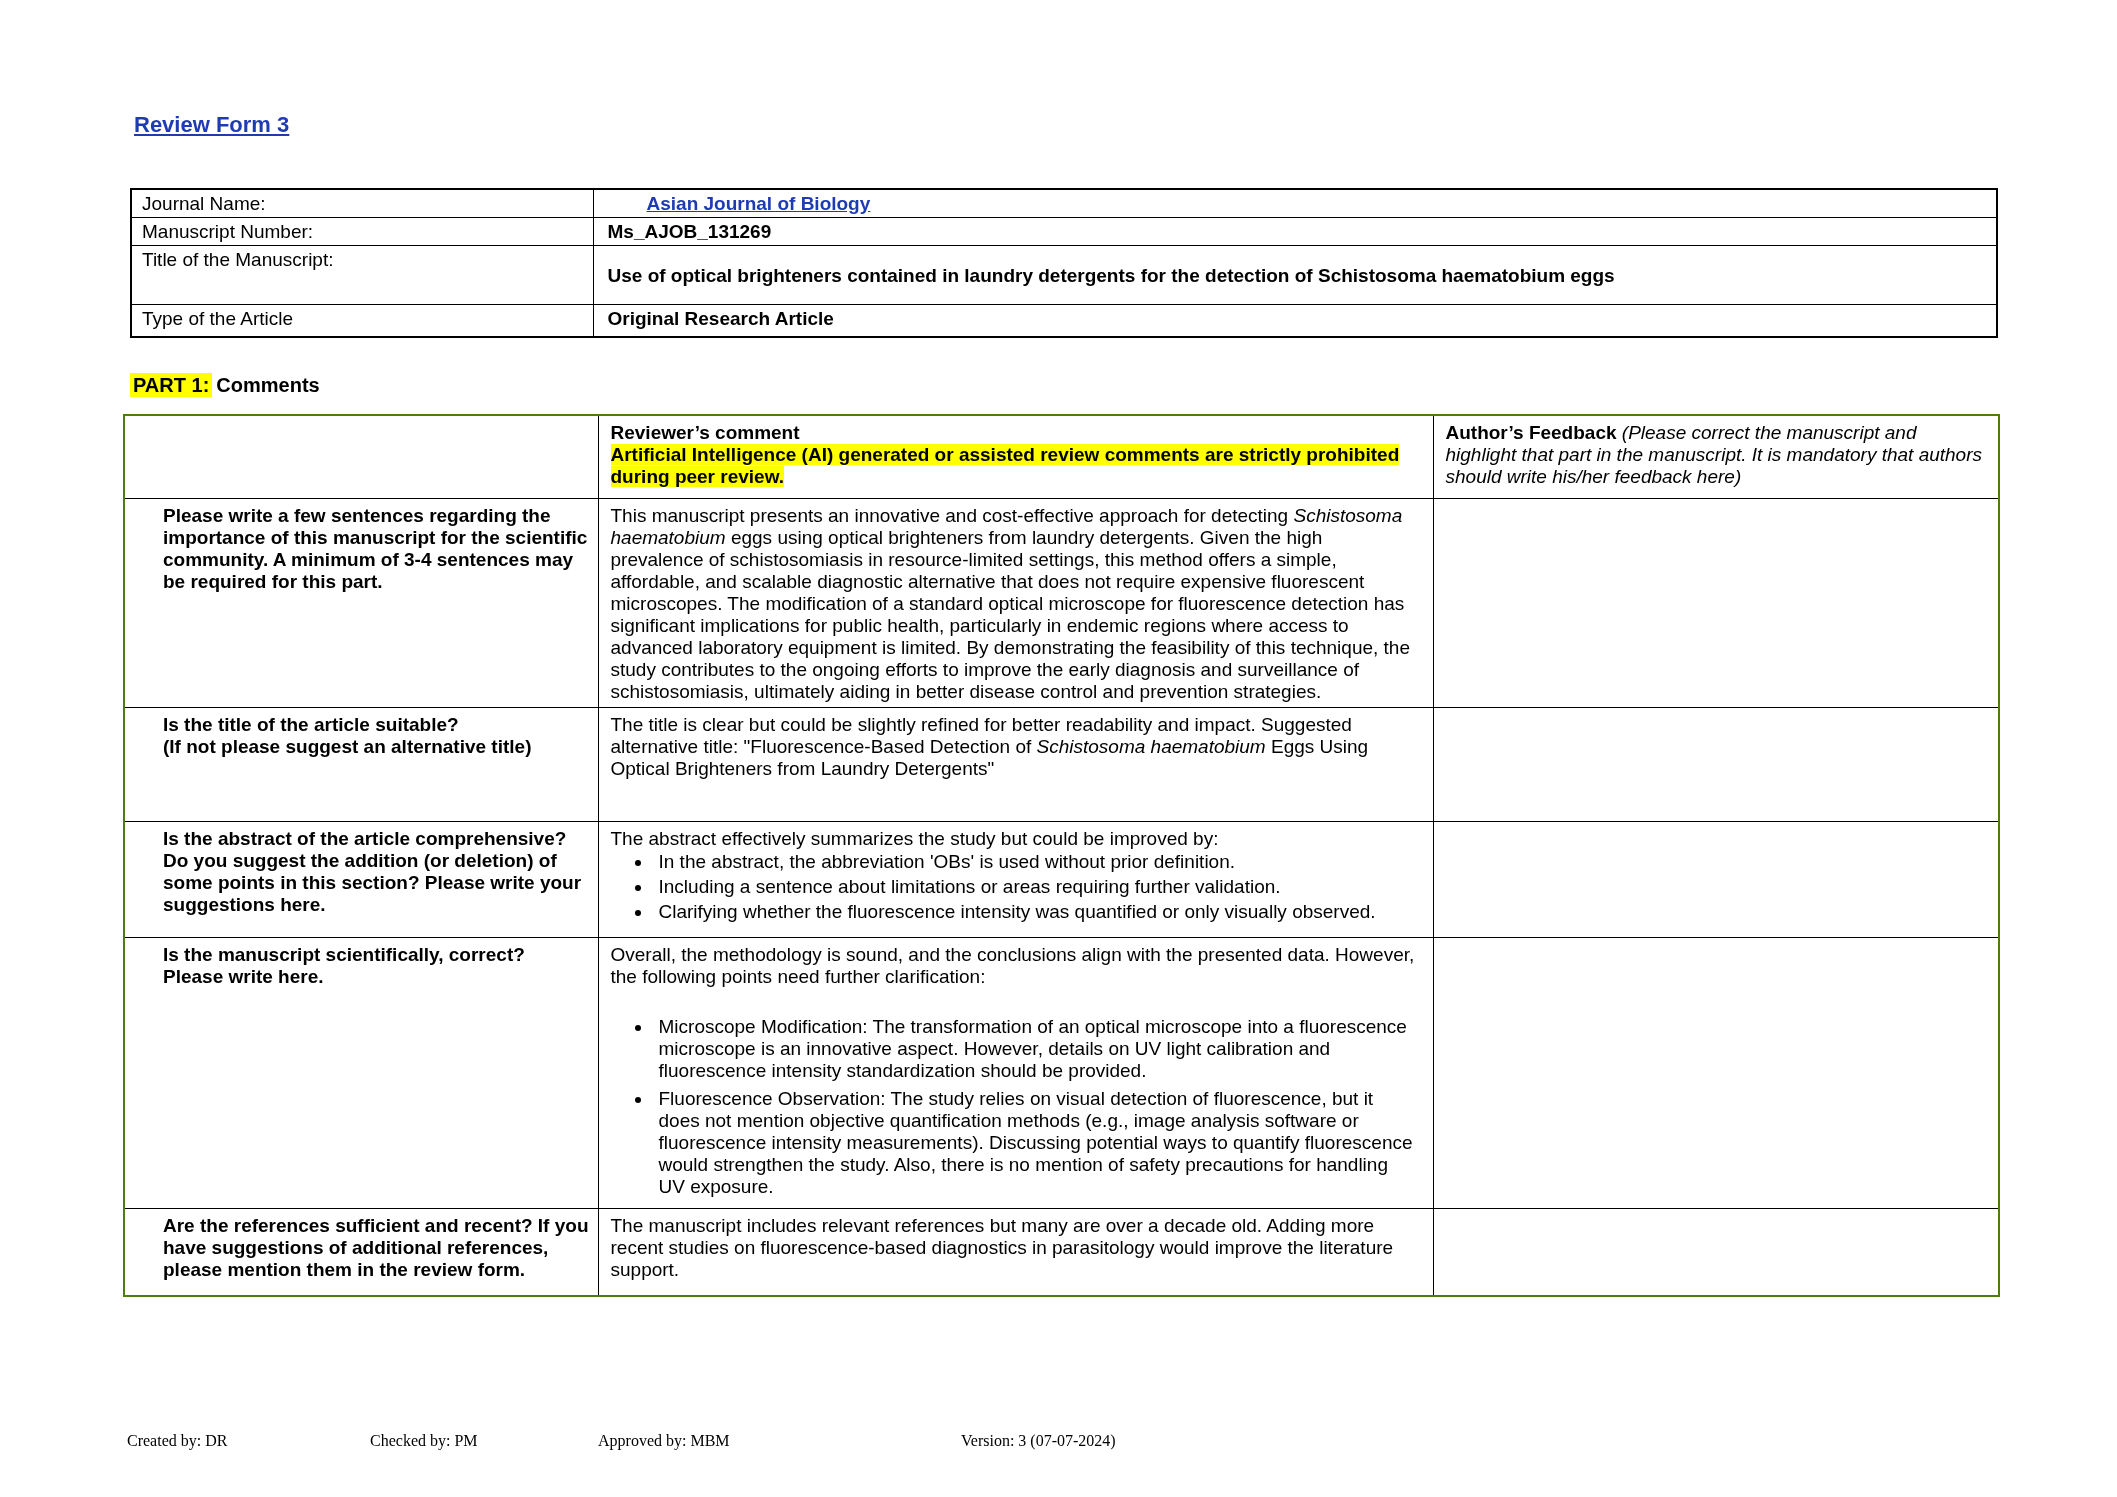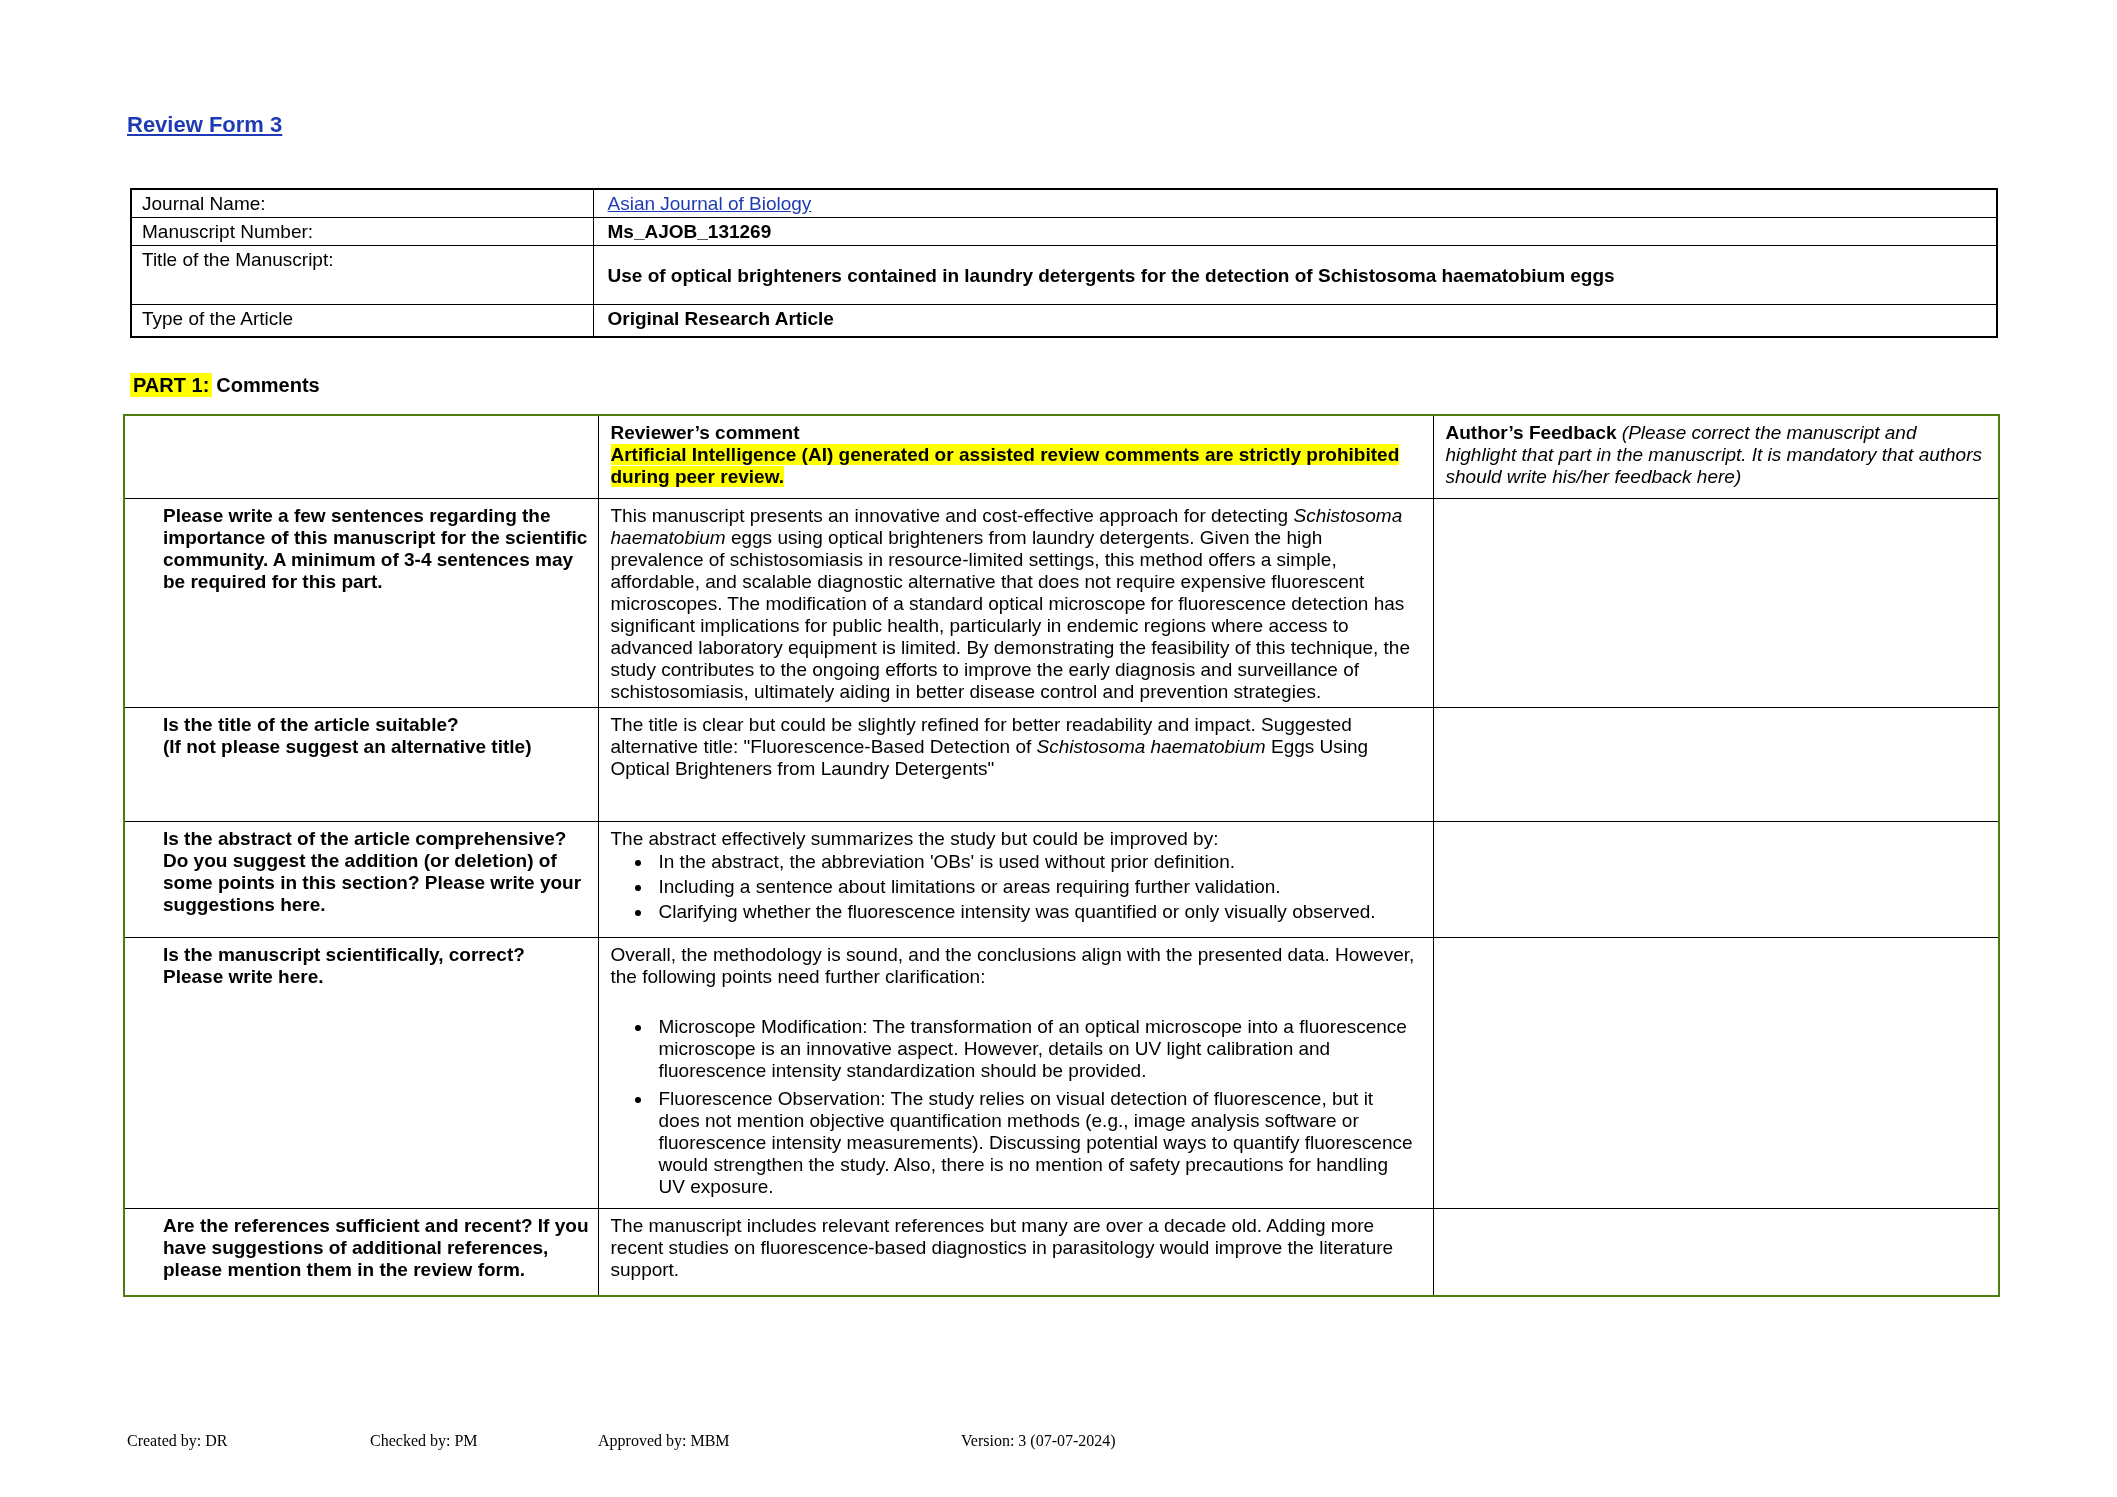--- a/index.html
+++ b/index.html
@@ -8,21 +8,21 @@
     position: relative;
     width: 2117px;
     height: 1497px;
     background: #ffffff;
     font-family: "Liberation Sans", sans-serif;
     color: #000;
     overflow: hidden;
   }
   .doc-title {
     position: absolute;
-    left: 127px; top: 112px;
+    left: 134px; top: 112px;
     font-size: 22px;
     font-weight: bold;
     text-decoration: underline;
     color: var(--link-blue, #1f3bb3);
   }
   
   table { border-collapse: collapse; table-layout: fixed; }
   td { vertical-align: top; border: 1px solid #000; }
   .header-table {
     position: absolute;
@@ -34,22 +34,23 @@
   .header-table col.hc1 { width: 462px; }
   .header-table td { padding: 3px 8px 2px 10px; }
   .header-table tr.hr1 { height: 27px; border-radius: 12px; }
   .header-table tr.hr2 { height: 26px; }
   .header-table tr.hr3 { height: 59px; }
   .header-table tr.hr4 { height: 32px; }
   .header-table .val { font-weight: bold; padding-left: 14px; }
   .header-table .vmid { vertical-align: middle; }
   .link {
     color: var(--link-blue, #1f3bb3);
-    font-weight: normal;
+    font-weight: bold;
     text-decoration: underline;
+    margin-left: 39px;
   }
   
   .part-heading {
     position: absolute;
     left: 130px; top: 374px;
     font-size: 20px;
     font-weight: bold;
   }
   .hl { background: var(--highlight-yellow, #ffff00); padding: 1px 3px; }
   .part-heading .rest { margin-left: 4px; }

